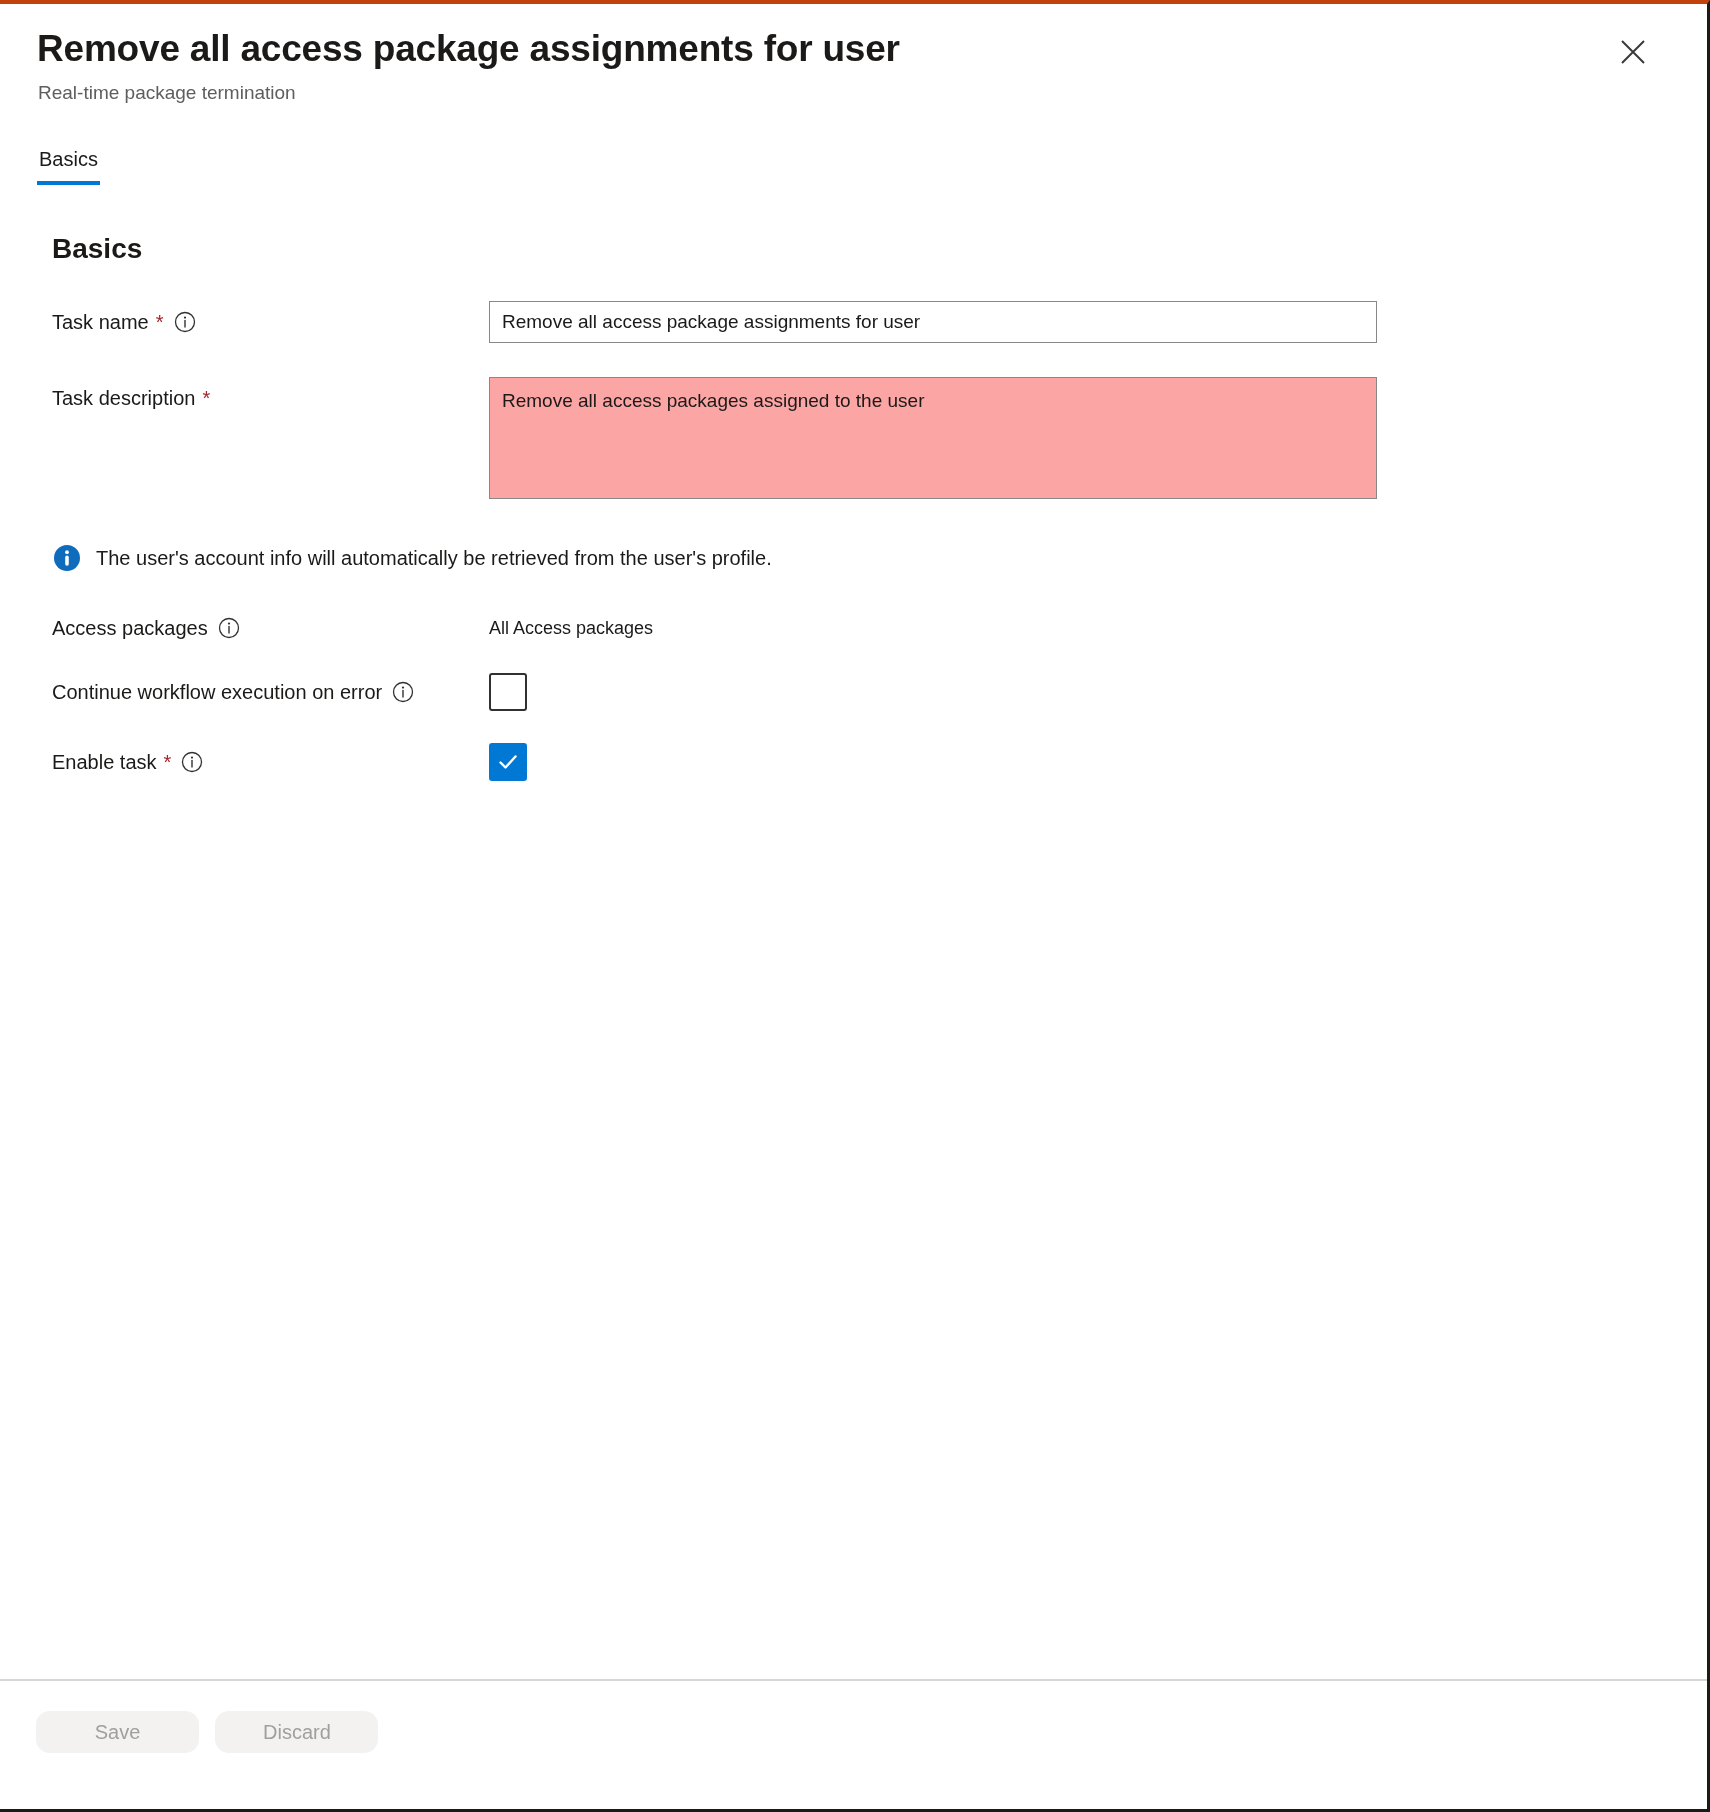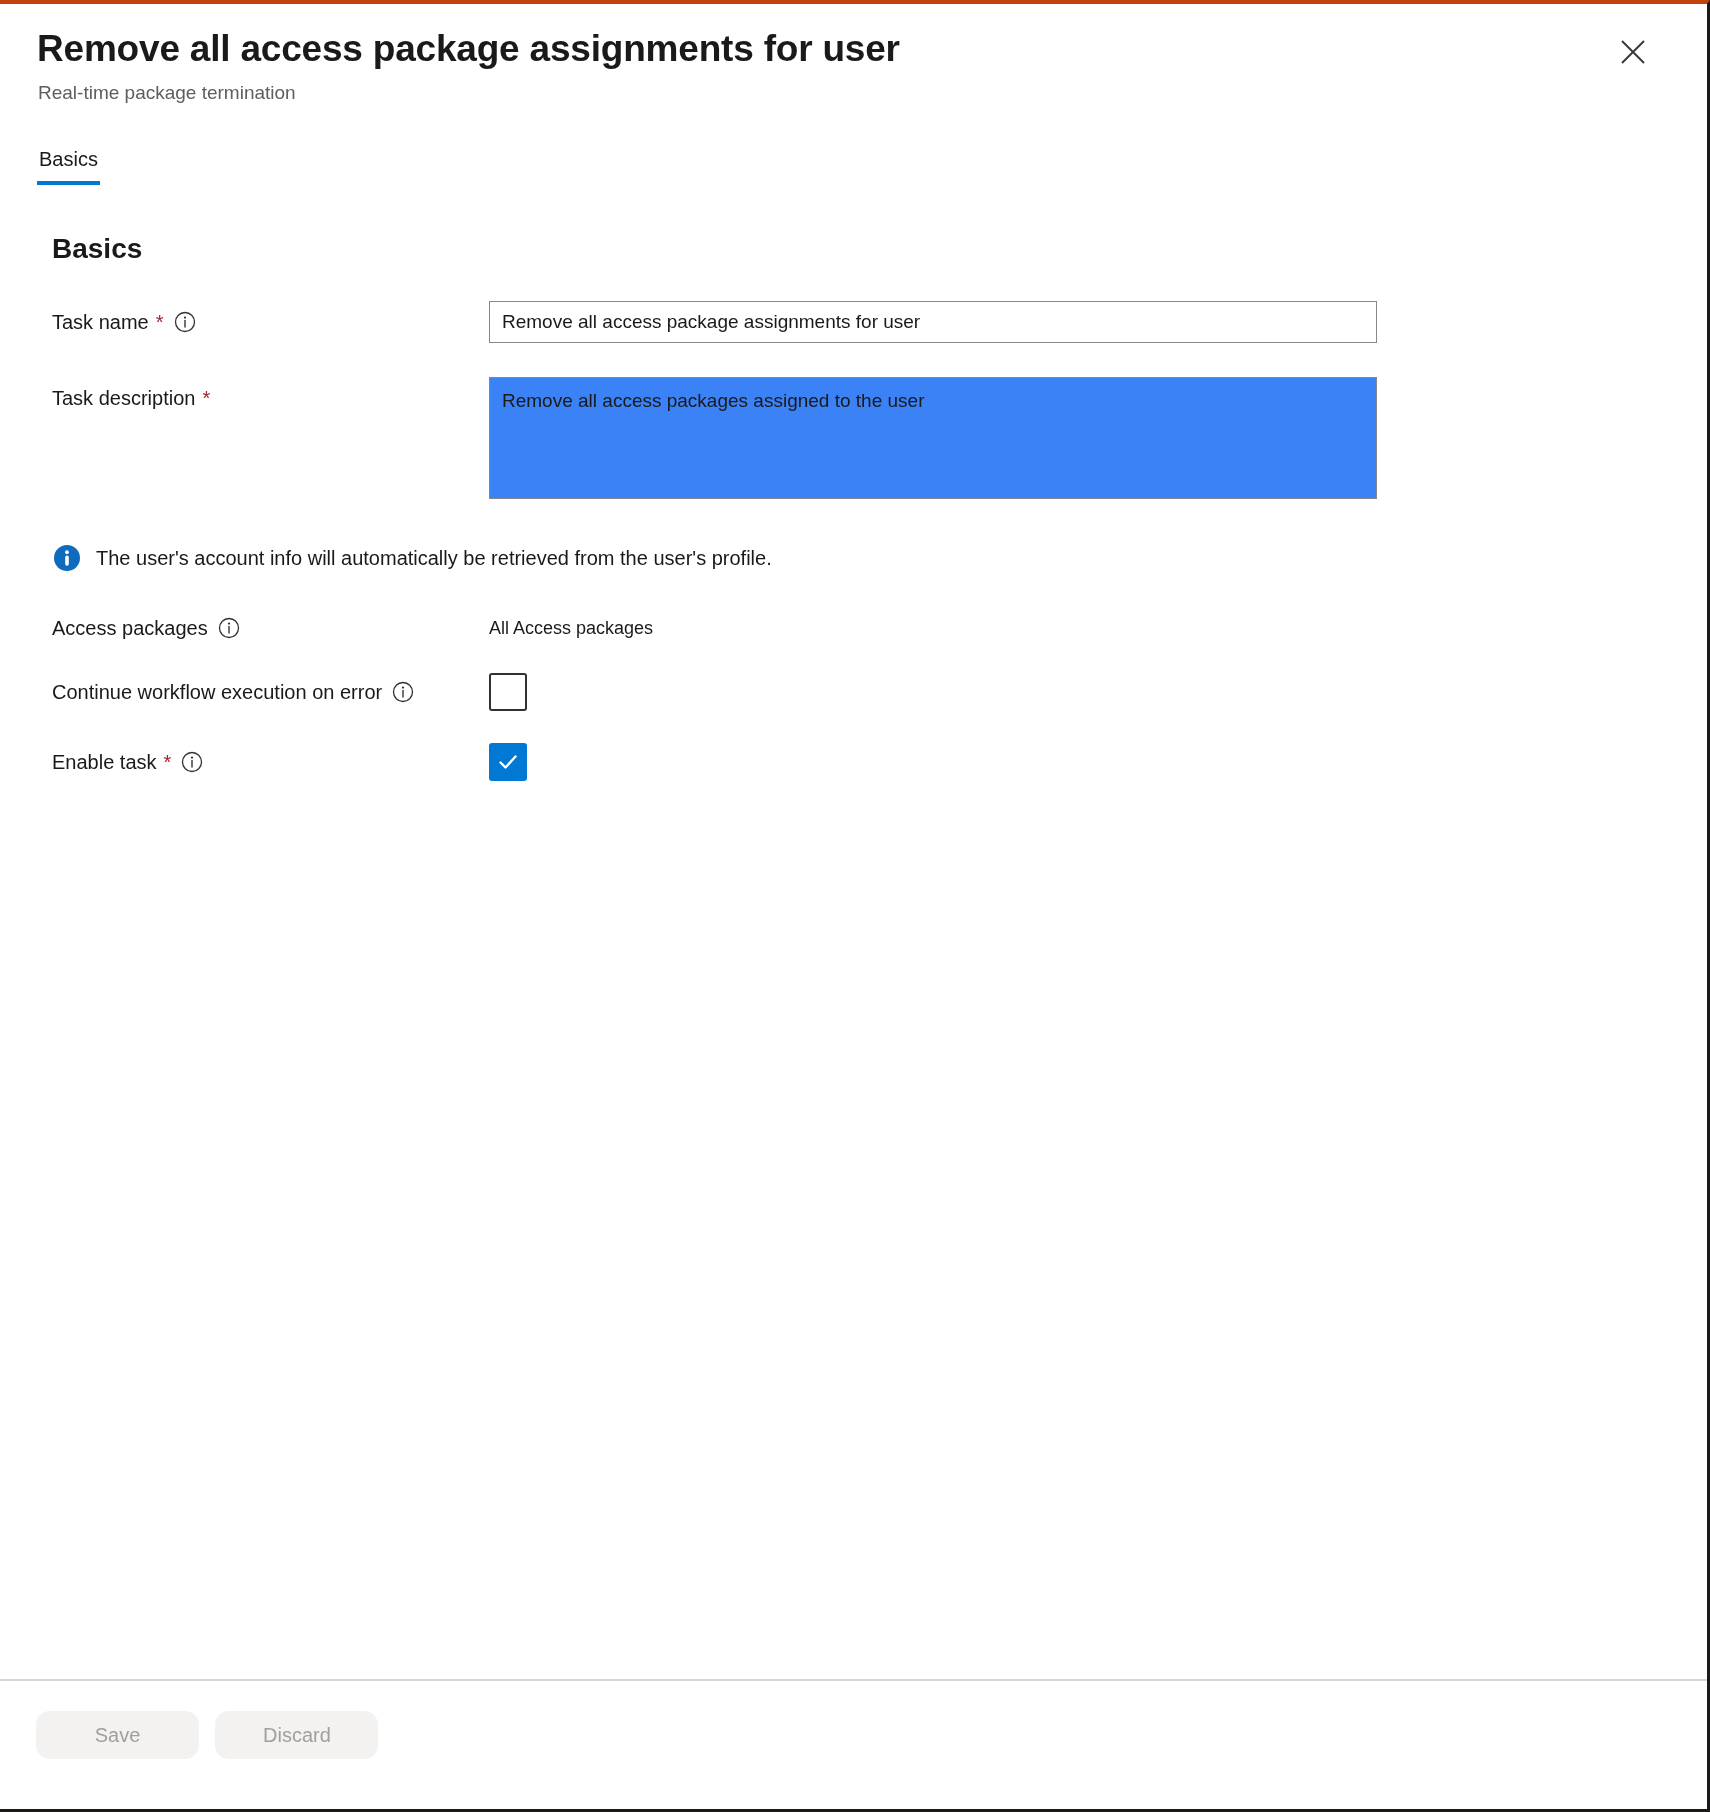--- a/index.html
+++ b/index.html
@@ -163,21 +163,21 @@
     padding: 0 12px;
     outline: none;
     border-radius: 0;
   }
 
   .textarea-input {
     box-sizing: border-box;
     width: 888px;
     height: 122px;
     border: 1px solid #8a8886;
-    background: #3b82f6;
+    background: #fca5a5;
     font-family: inherit;
     font-size: 19px;
     line-height: 26px;
     color: #1b1a19;
     padding: 10px 12px;
     outline: none;
     resize: none;
     border-radius: 0;
   }
 
@@ -237,21 +237,21 @@
     border-top: 2px solid #d6d6d6;
     padding: 30px 0 0 36px;
     height: 130px;
     box-sizing: border-box;
   }
   .footer-btn {
     display: inline-flex;
     align-items: center;
     justify-content: center;
     min-width: 163px;
-    height: 48px;
+    height: 42px;
     padding: 6px 20px;
     margin-right: 12px;
     font-family: inherit;
     font-size: 20px;
     border: none;
     border-radius: 14px;
     background: #f3f2f1;
     color: #a19f9d;
     cursor: default;
   }

